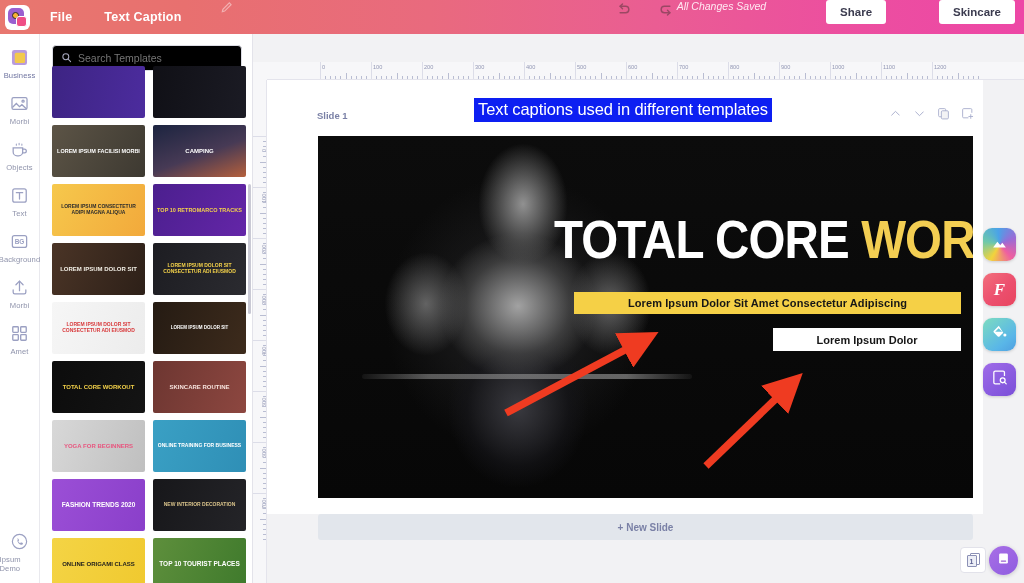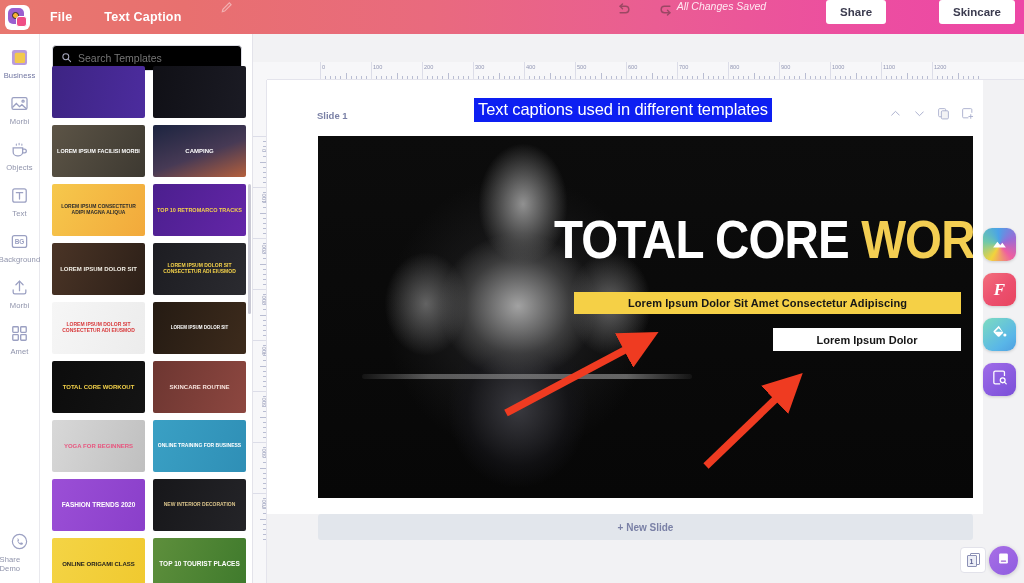--- a/index.html
+++ b/index.html
@@ -364,21 +364,21 @@
       <span class="rail-label">Amet</span>
     </div>
 
     <div class="rail-item rail-bottom">
       <span class="rail-ico">
         <svg width="19" height="19" viewBox="0 0 24 24" fill="none" stroke="#9ba0c2" stroke-width="1.5">
           <circle cx="12" cy="12" r="9"></circle>
           <path d="M9 8.5c.6-.6 1.5-.3 1.8.4l.5 1.2c.2.5 0 1-.4 1.2l-.5.3c.5 1.2 1.4 2 2.5 2.5l.3-.5c.3-.4.8-.6 1.2-.4l1.2.5c.7.3 1 1.2.4 1.8-1.2 1.2-3.2.6-4.9-1.1s-2.3-3.7-1.1-4.9z" fill="#9ba0c2" stroke="none"></path>
         </svg>
       </span>
-      <span class="rail-label">Share Demo</span>
+      <span class="rail-label">Ipsum Demo</span>
     </div>
   </div>
 
   <div class="panel">
     <div class="search-box">
       <span>
         <svg width="11" height="11" viewBox="0 0 24 24" fill="none" stroke="#a9aabf" stroke-width="2.2">
           <circle cx="10.5" cy="10.5" r="6.5"></circle>
             <path d="M15.5 15.5L21 21" stroke-linecap="round"></path>
         </svg>

